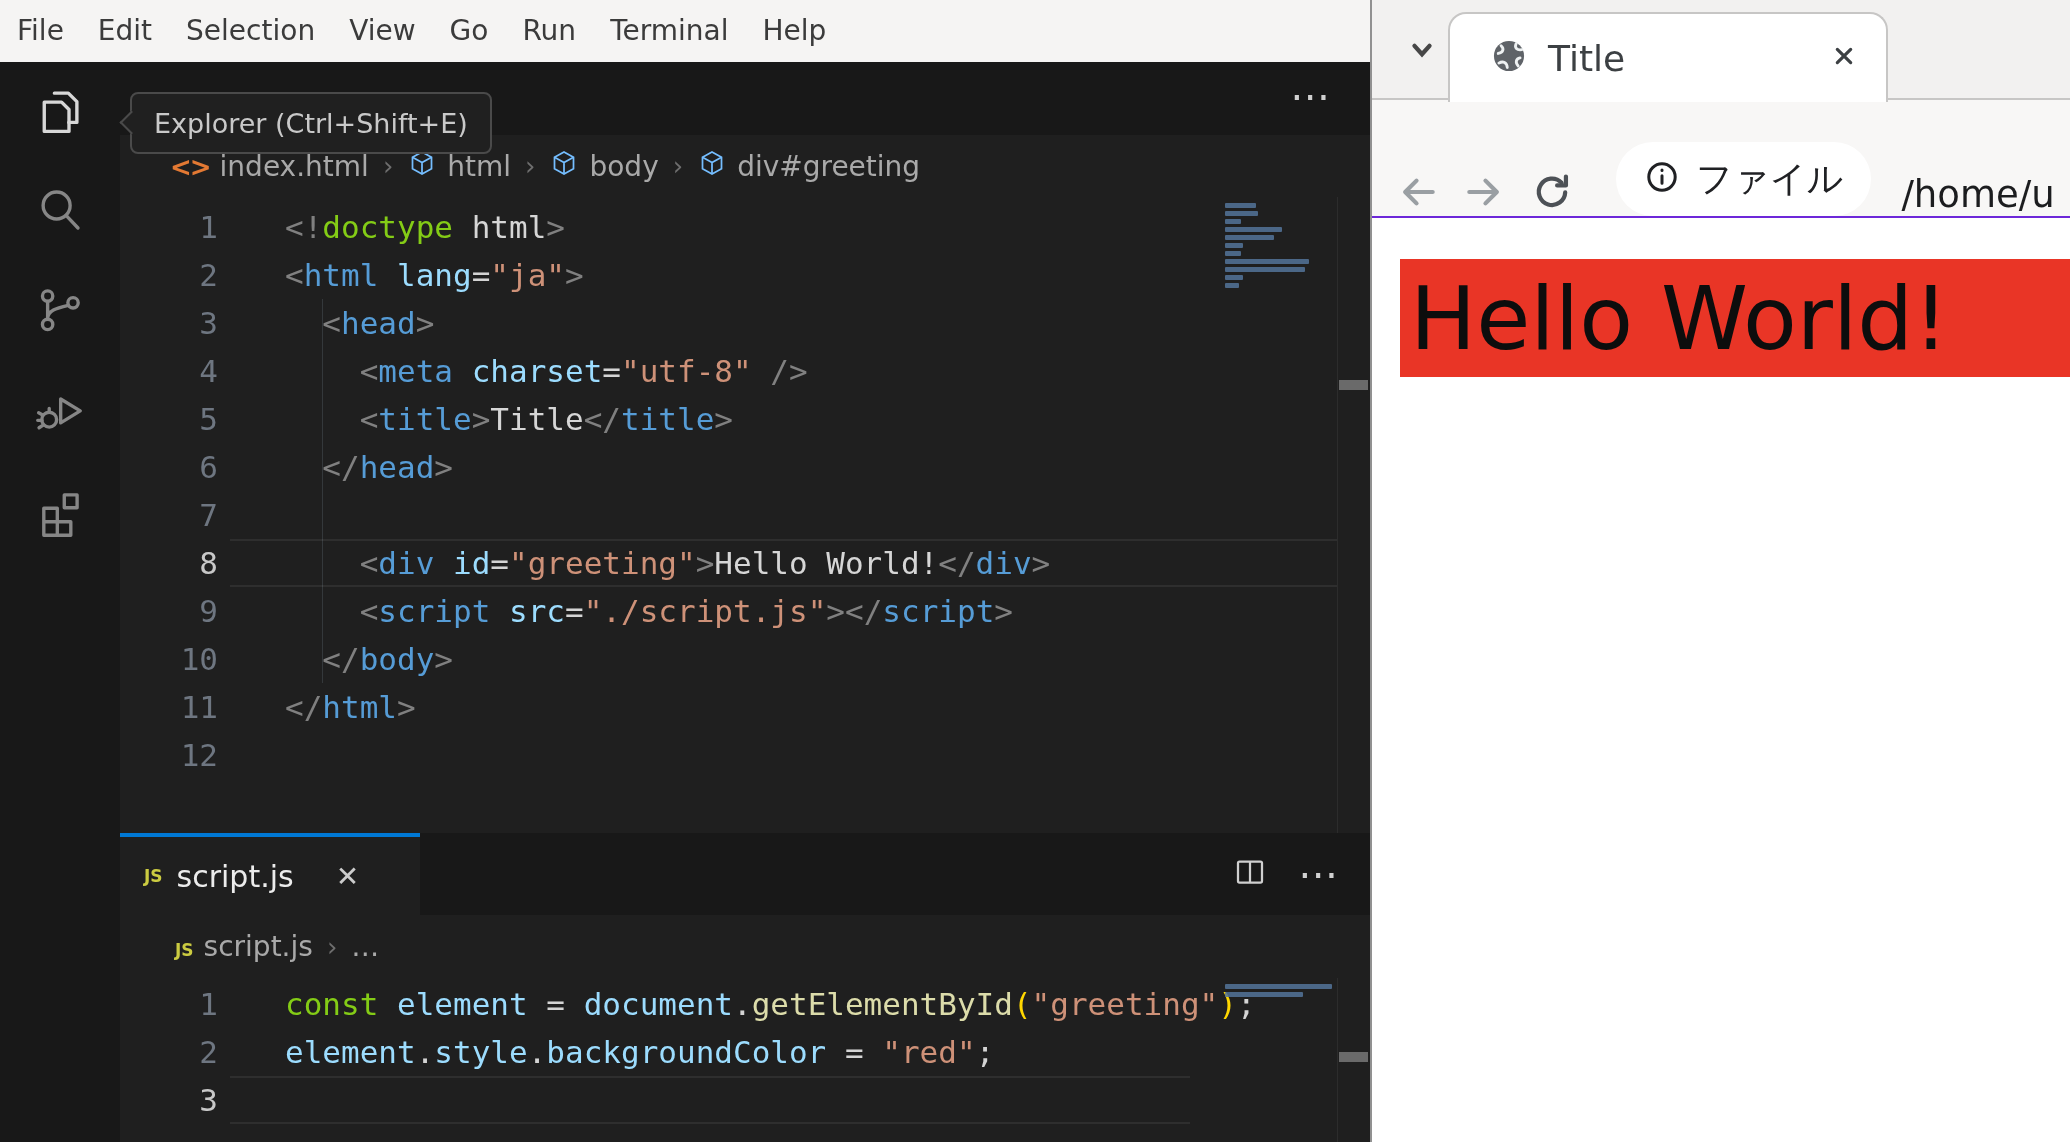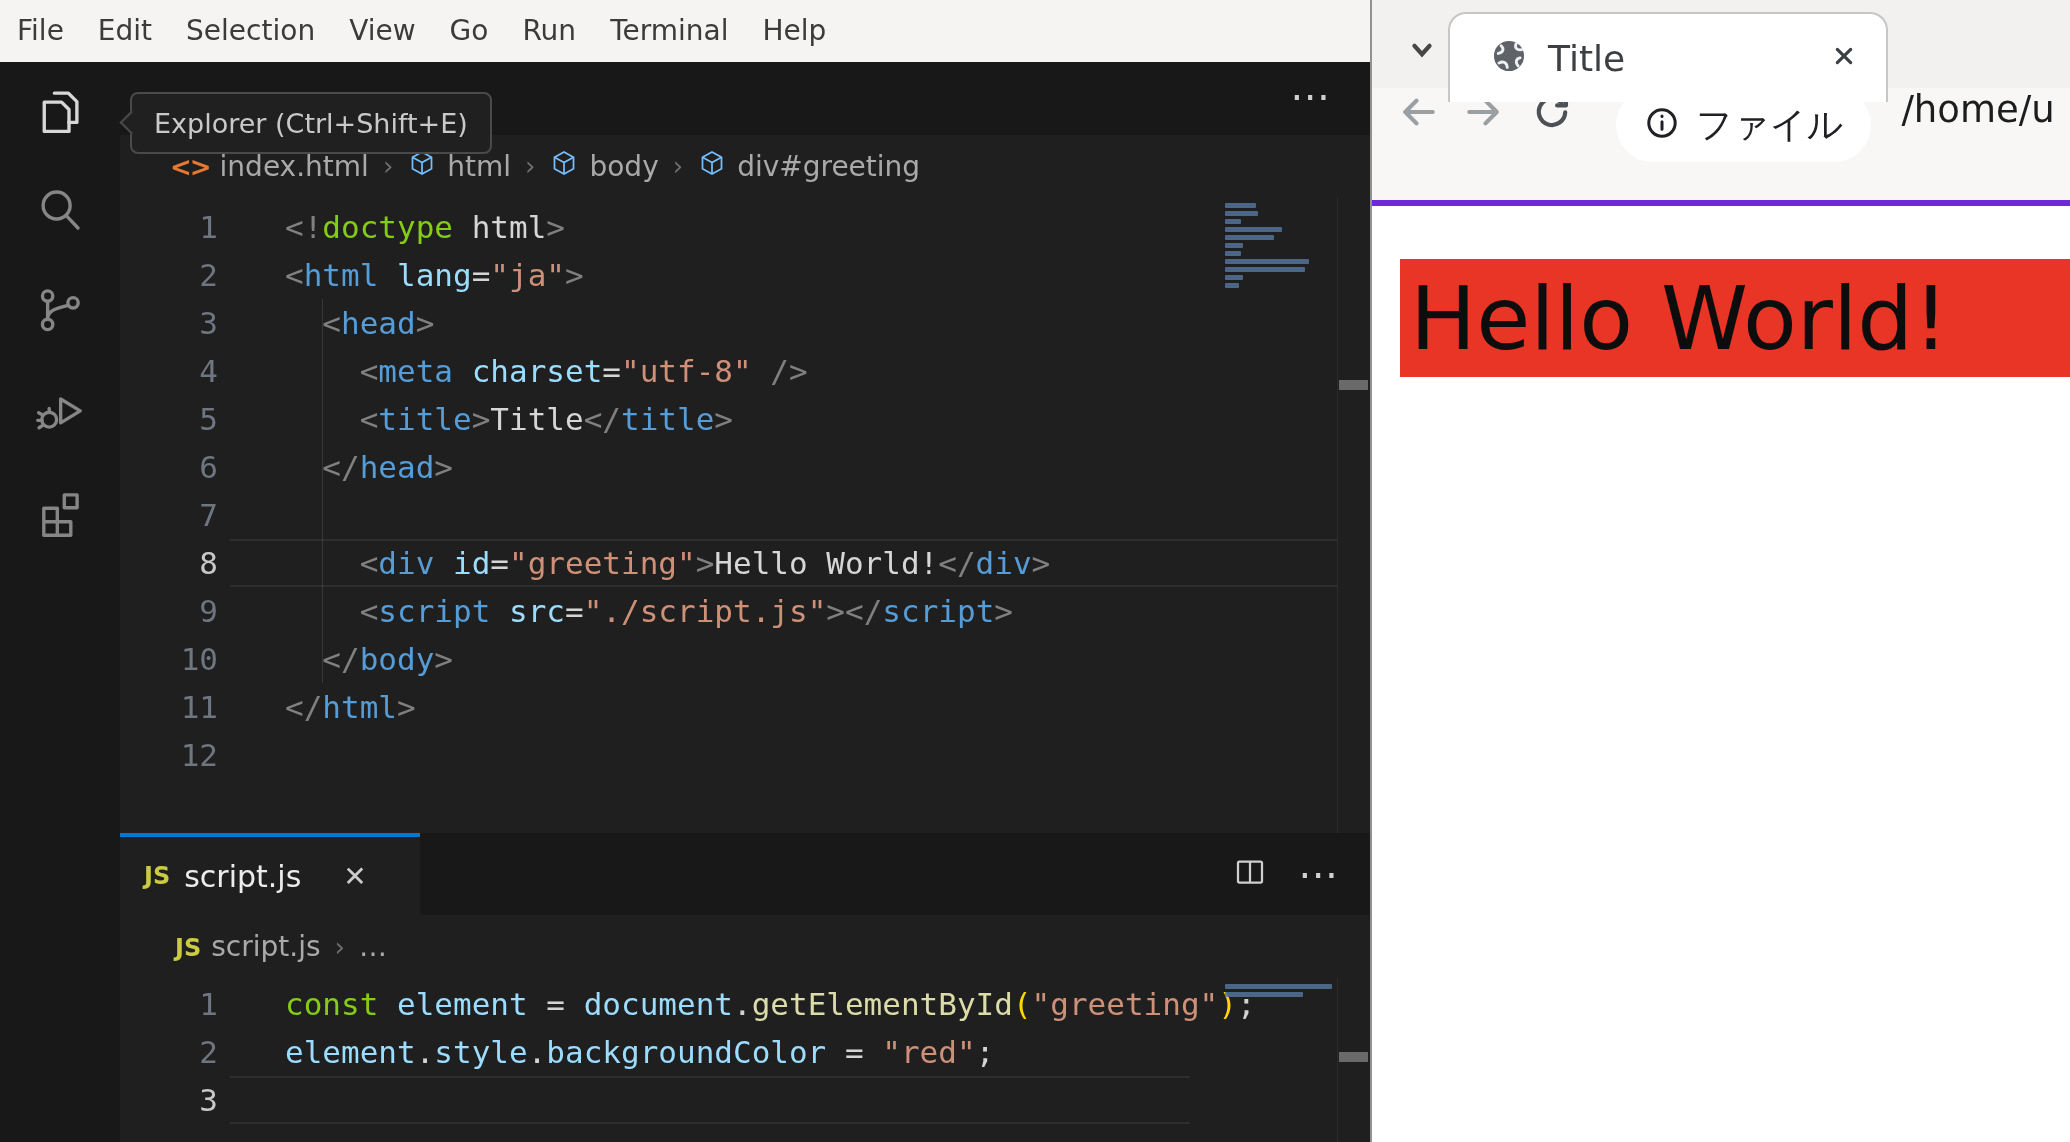--- a/index.html
+++ b/index.html
@@ -16,21 +16,21 @@
   .act-item.active svg{stroke:#d7d7d7;}
 
   #tabbar1{left:120px;top:62px;width:1250px;height:73px;background:#181818;}
   #breadcrumb1,#breadcrumb2{background:#1f1f1f;display:flex;align-items:center;color:#a9a9a9;font-size:28px;}
   #breadcrumb1{left:120px;top:135px;width:1250px;height:62px;padding-left:50px;box-sizing:border-box;}
   #breadcrumb2{left:120px;top:915px;width:1250px;height:63px;padding-left:55px;box-sizing:border-box;}
   .crumb{display:flex;align-items:center;gap:10px;}
   .crumb-sep{color:#6e6e6e;padding:0 14px;font-size:26px;}
   .html-ic{color:#e37933;font-weight:700;font-size:26px;letter-spacing:-2px;}
   .cube-ic svg{width:30px;height:30px;stroke:#75beff;stroke-width:1.4;fill:none;}
-  .js-ic{color:#cbcb41;font-weight:700;font-size:24px;}
+  .js-ic{color:#cbcb41;font-weight:700;font-size:17px;}
 
   .code{background:#1f1f1f;overflow:hidden;font-family:"DejaVu Sans Mono",monospace;font-size:31px;}
   #code1{left:120px;top:197px;width:1250px;height:636px;padding-top:6px;box-sizing:border-box;}
   #code2{left:120px;top:978px;width:1250px;height:164px;padding-top:2px;box-sizing:border-box;}
   .crow{display:flex;height:48px;line-height:48px;}
   .gut{width:98px;flex:none;text-align:right;color:#6e7681;}
   .gut.on{color:#c8c8c8;}
   .ltxt{padding-left:67px;white-space:pre;color:#d6d6d6;}
   .tk-pu{color:#808080;} .tk-tg{color:#569cd6;} .tk-at{color:#9cdcfe;}
   .tk-st{color:#ce9178;} .tk-tx{color:#d6d6d6;} .tk-kw{color:#84cc16;}
@@ -66,21 +66,21 @@
   
   #browser{left:1370px;top:0;width:700px;height:1142px;background:#ffffff;border-left:2px solid #919191;box-sizing:border-box;}
   #tabstrip{position:absolute;left:0;top:0;width:100%;height:100px;background:#f2f1f0;border-bottom:2px solid #c7c6c5;box-sizing:border-box;}
   #tab-chevron{position:absolute;left:30px;top:30px;width:40px;height:40px;}
   #tab-chevron svg{width:40px;height:40px;stroke:#474747;stroke-width:2.6;fill:none;stroke-linecap:round;}
   #btab{position:absolute;left:76px;top:12px;width:440px;height:90px;background:#ffffff;border:2px solid #c7c6c5;border-bottom:none;border-radius:18px 18px 0 0;box-sizing:border-box;display:flex;align-items:center;padding:0 26px 0 40px;z-index:5;}
   #btab .g-ic svg{width:38px;height:38px;}
   #btab .title{margin-left:20px;color:#3c4043;font-size:36px;font-weight:500;}
   #btab .b-close{margin-left:auto;}
   #btab .b-close svg{width:32px;height:32px;stroke:#3c4043;stroke-width:2.4;fill:none;stroke-linecap:round;}
-  #navbar{position:absolute;left:0;top:88px;width:100%;height:118px;background:#f8f7f6;border-bottom:6px solid #6d28d9;box-sizing:border-box;display:flex;align-items:flex-start;overflow:hidden;}
+  #navbar{position:absolute;left:0;top:100px;width:100%;height:118px;background:#f8f7f6;border-bottom:2px solid #6d28d9;box-sizing:border-box;display:flex;align-items:flex-end;overflow:hidden;}
   .nav-ic{flex:none;display:flex;align-items:center;justify-content:center;width:48px;height:48px;}
   .nav-ic svg{width:44px;height:44px;fill:none;stroke-width:2.3;stroke-linecap:round;stroke-linejoin:round;}
   #nav-back{margin-left:22px;} #nav-fwd{margin-left:18px;} #nav-reload{margin-left:20px;}
   #nav-back svg,#nav-fwd svg{stroke:#9a9fa3;}
   #nav-reload svg{stroke:#4d5156;}
   #chip{margin-left:40px;height:74px;background:#ffffff;border-radius:37px;display:flex;align-items:center;padding:0 28px;flex:none;}
   #chip svg{width:36px;height:36px;stroke:#202124;stroke-width:2;fill:none;stroke-linecap:round;}
   #chip .chip-lbl{margin-left:16px;color:#202124;font-size:36px;}
   #urltext{margin-left:30px;color:#1c1d1f;font-size:37px;white-space:nowrap;}
   #bpage{position:absolute;left:0;top:218px;width:100%;height:924px;background:#ffffff;}

